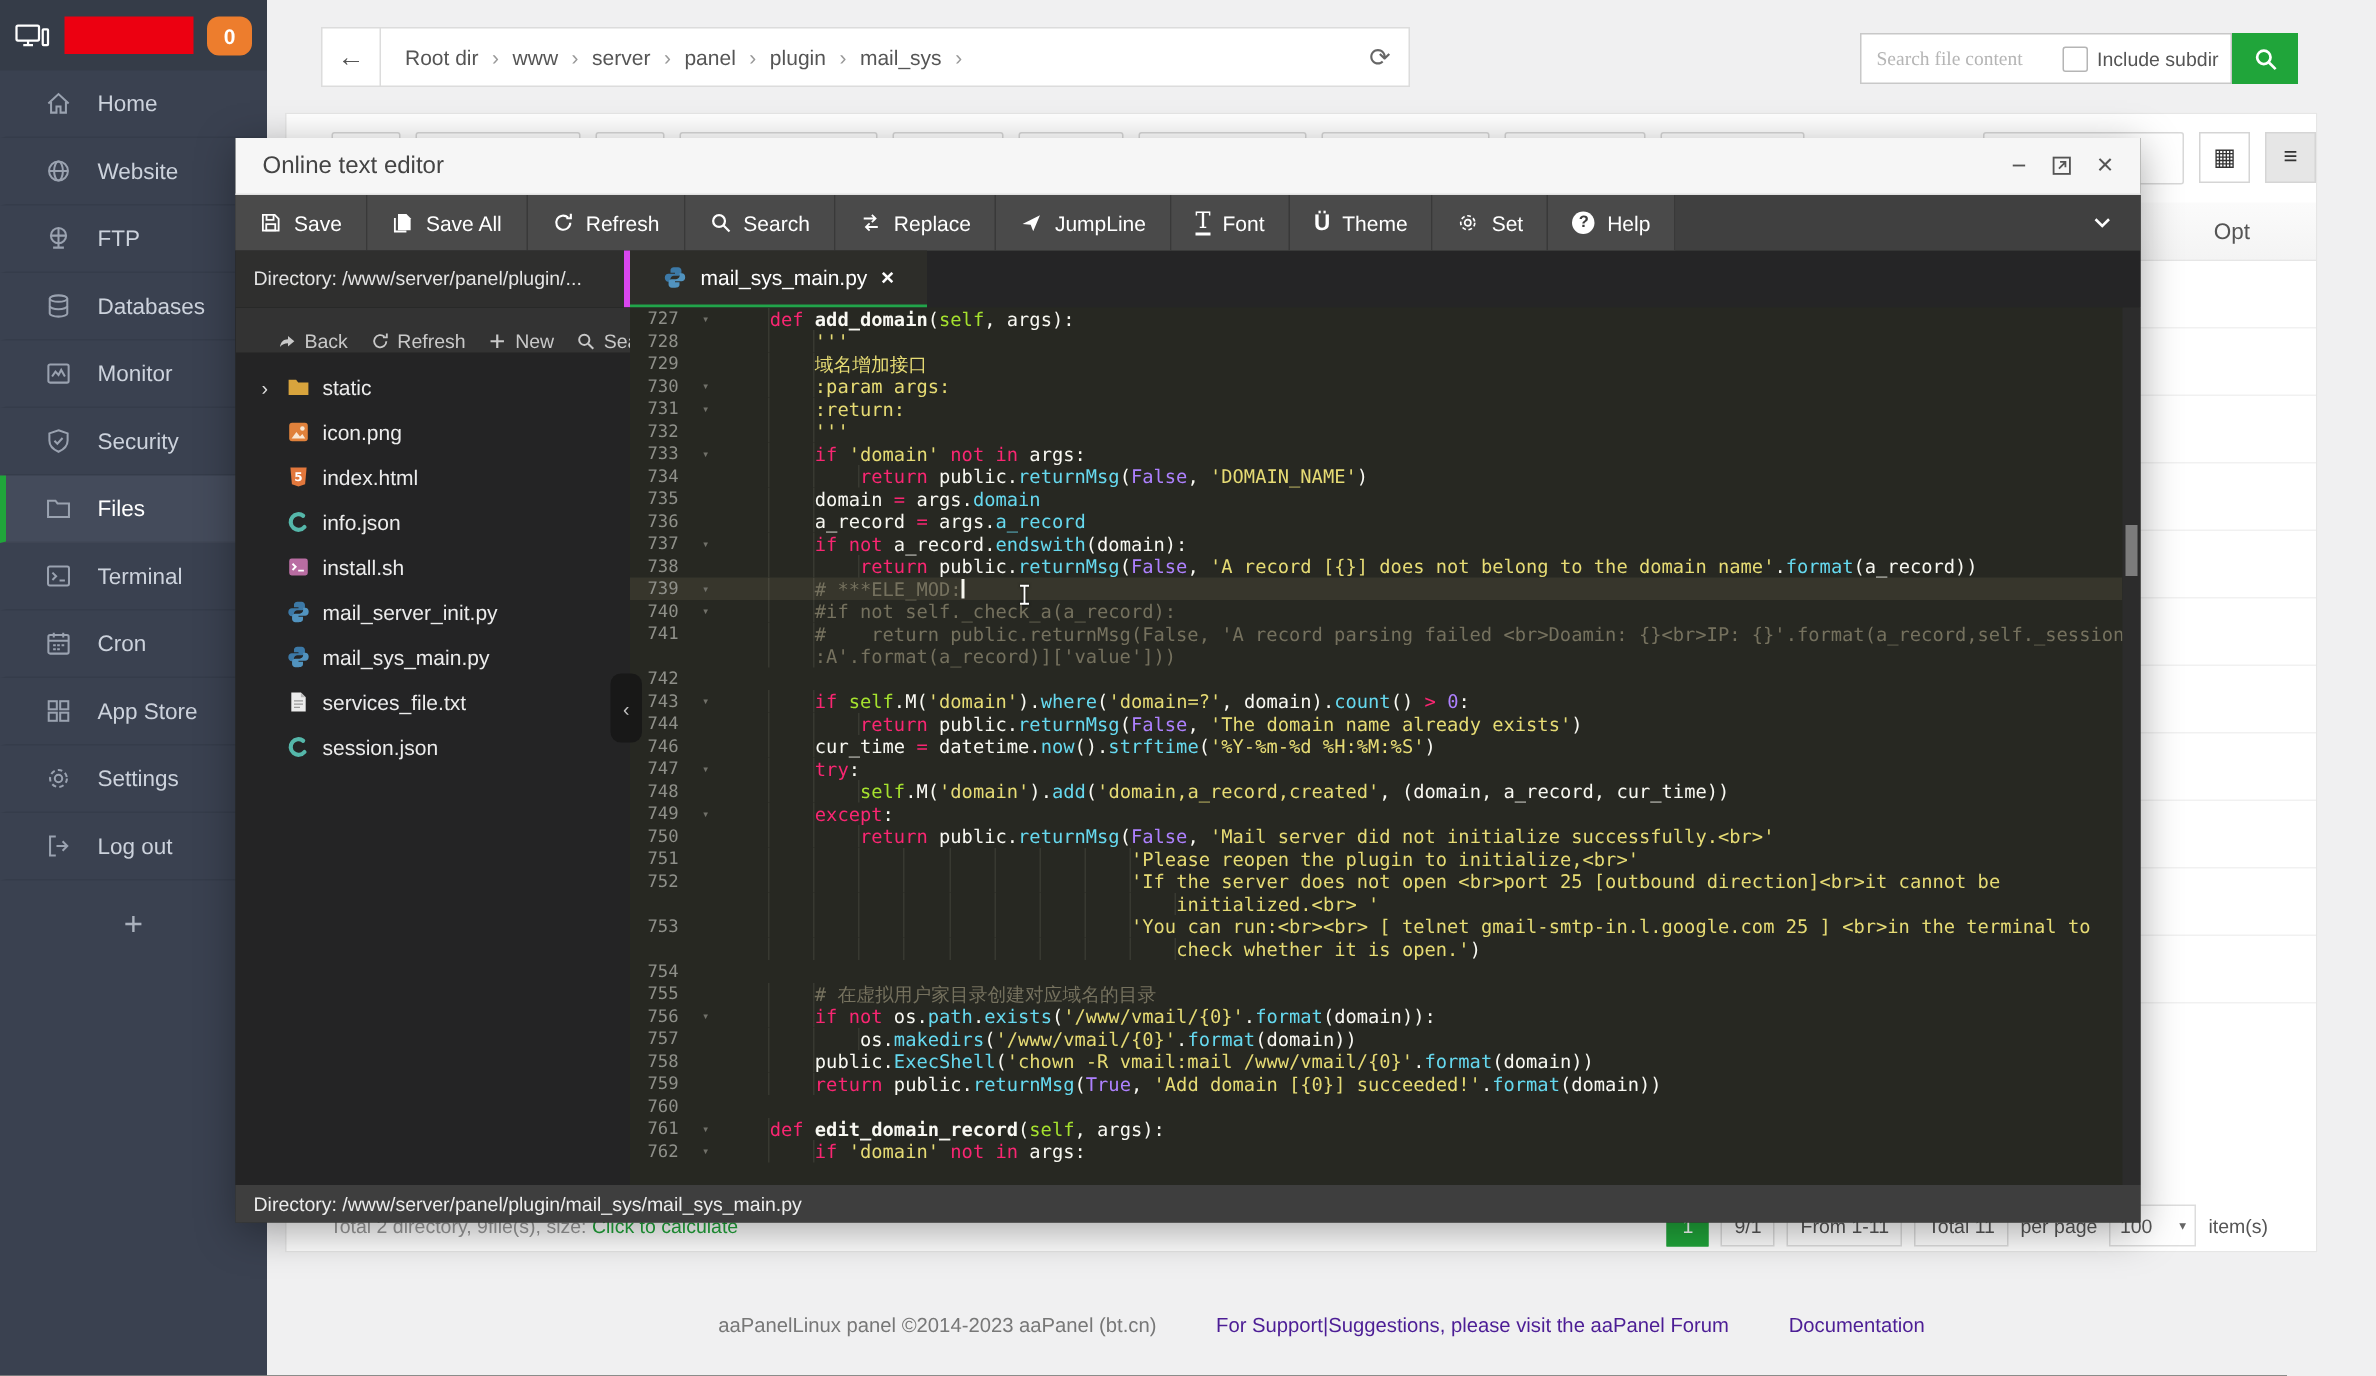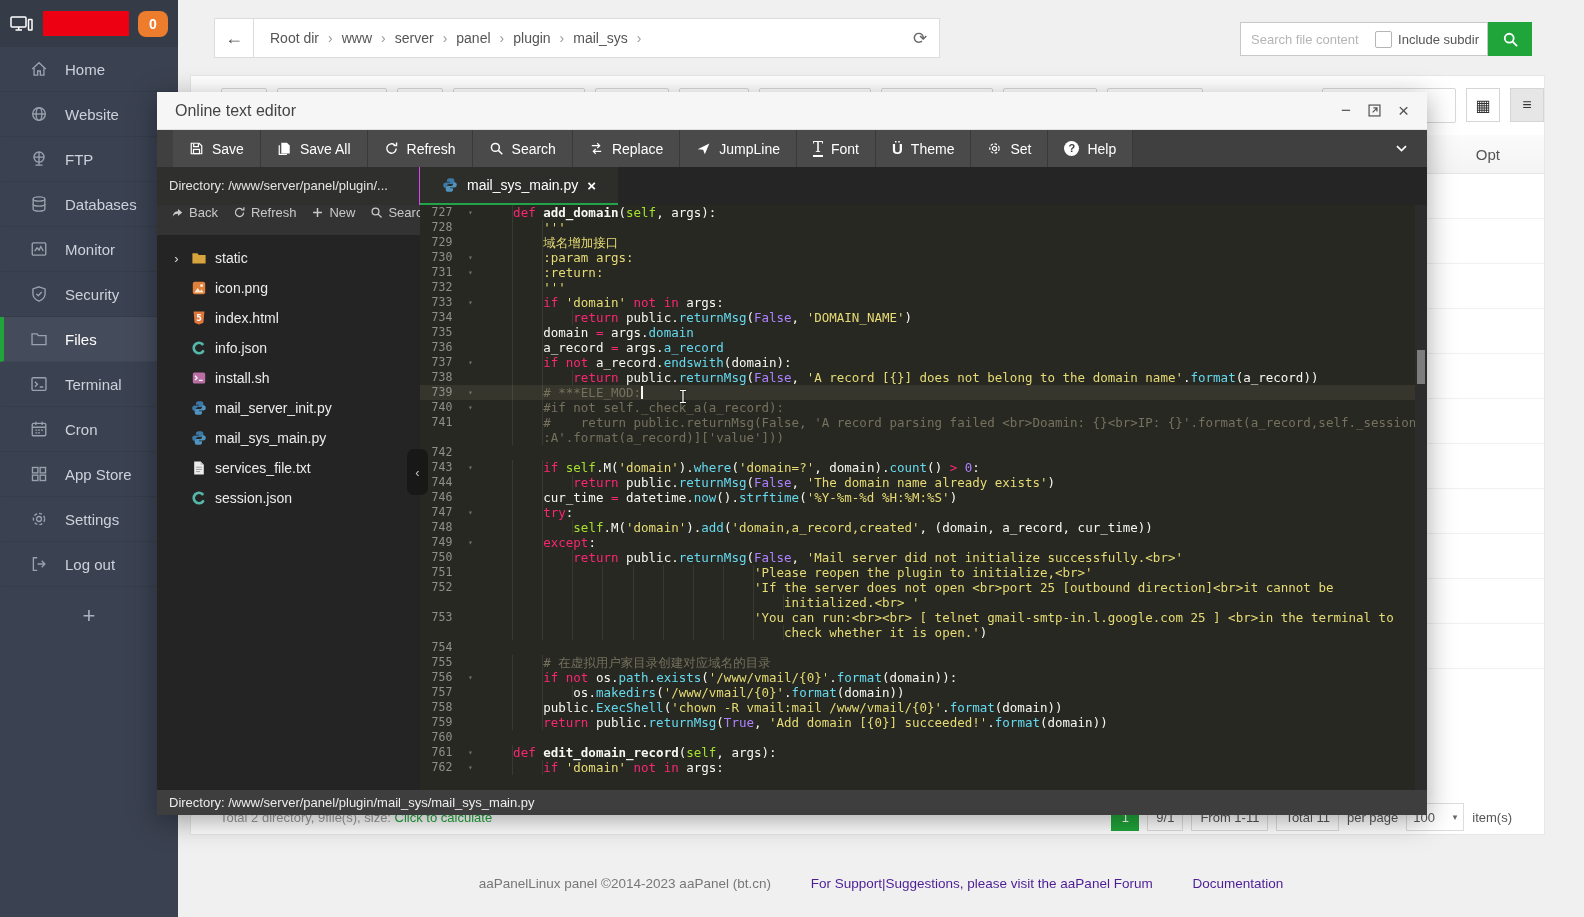--- a/index.html
+++ b/index.html
@@ -27,21 +27,21 @@
   #breadcrumb{width:686px;height:40px;background:#fff;border:1px solid #dcdcdc;border-left:none;display:flex;
       align-items:center;padding:0 0 0 16px;box-sizing:border-box;font-size:14px;color:#555}
   .crumb{cursor:pointer}
   .crumb-sep{color:#999;margin:0 9px;font-size:14px}
   #bc-refresh{margin-left:auto;width:38px;height:38px;display:flex;align-items:center;justify-content:center;
       color:#666;font-size:17px;cursor:pointer}
   #search-wrap{position:absolute;left:1240px;top:22px;height:34px;display:flex;z-index:2}
   #search-box{width:248px;height:34px;background:#fff;border:1px solid #c8c8c8;box-sizing:border-box;
       display:flex;align-items:center;padding:0 8px}
   #search-input{border:none;outline:none;width:110px;font-size:13px;color:#333;
-      font-family:Liberation Sans, sans-serif}
+      font-family:Liberation Serif, serif}
   #search-input::placeholder{color:#b5b5b5}
   #subdir-box{display:flex;align-items:center;gap:6px;margin-left:auto;color:#555;font-size:13px}
   #subdir-cb{width:15px;height:15px;border:1px solid #b5b5b5;background:#fff;border-radius:2px}
   #search-btn{width:44px;height:34px;background:#20a53a;display:flex;align-items:center;justify-content:center;
       cursor:pointer}
   #search-btn .ic{width:17px;height:17px;color:#fff}
 
   
   #file-panel{position:absolute;left:190px;top:75px;width:1355px;height:760px;background:#fff;
       border:1px solid #e6e6e6;box-sizing:border-box;z-index:1}
@@ -89,29 +89,29 @@
   .tbtn .ic{width:15px;height:15px;color:#fff}
   .tbtn .tglyph{font-size:15px;line-height:1;color:#fff}
   .tbtn .font-t{font-family:"DejaVu Serif",serif;font-size:15px;border-bottom:2px solid #fff;line-height:1.05}
   .tbtn .help-c{width:15px;height:15px;border-radius:50%;background:#fff;color:#3c3c3c;font-size:11px;
       font-weight:bold;text-align:center;line-height:15px}
   #tb-fill{flex:1;background:#404040;display:flex;align-items:center;justify-content:flex-end;padding-right:18px}
   #tb-fill .ic{width:15px;height:15px}
 
   #m-tabbar{height:38px;background:#252526;display:flex}
   #dir-cell{width:263px;background:#2f2f2e;color:#e4e4e4;font-size:13px;line-height:38px;padding-left:12px;
-      box-sizing:border-box;border-right:1px solid #d946ef;white-space:nowrap;overflow:hidden}
+      box-sizing:border-box;border-right:4px solid #d946ef;white-space:nowrap;overflow:hidden}
   #file-tab{width:198px;background:#2d2d29;border-bottom:2px solid #21a44a;box-sizing:border-box;display:flex;
       align-items:center;justify-content:center;gap:9px;color:#fff;font-size:14px;cursor:pointer}
   #file-tab .ic{width:16px;height:16px}
   #tab-close{font-weight:bold;font-size:15px;cursor:pointer}
 
   #m-body{display:flex;height:585px;position:relative}
   #tree{width:263px;background:#242425;flex:none;overflow:hidden}
-  #tree-bar{height:30px;background:#333;display:flex;align-items:flex-start;gap:15px;padding-left:14px;
+  #tree-bar{height:30px;background:#333;display:flex;align-items:flex-end;gap:15px;padding-left:28px;
       color:#c9c9c9;font-size:13px}
   .tree-tool{display:flex;align-items:center;gap:5px;cursor:pointer}
   .tree-tool .ic{width:13px;height:13px;color:#c9c9c9}
   #tree-items{padding-top:8px}
   .titem{height:30px;display:flex;align-items:center;padding-left:13px;gap:8px;color:#ececec;font-size:14px;
       cursor:pointer}
   .titem .arrow{width:13px;color:#ddd;font-size:13px;text-align:center}
   .titem .ic{width:16px;height:16px}
 
   #editor{flex:1;background:#272822;overflow:hidden;position:relative;
@@ -392,21 +392,21 @@
             <g fill="none" stroke="#555" stroke-width="1.3">
         <rect x="2.2" y="2.2" width="11.6" height="11.6"></rect>
               <path d="M6 10l4.6-4.6M6.8 5.2h3.8V9"></path>
             </g>
           </svg>
         </span>
       <span id="m-close">×</span>
     </span>
   </div>
   <div id="m-toolbar">
-    <span id="tb-btns" style="display: flex; margin-left: 16px;">
+    <span id="tb-btns" style="display: flex;">
         <div class="tbtn">
           <span class="ic">
             <svg viewBox="0 0 16 16" width="100%" height="100%">
               <g fill="none" stroke="#fff" stroke-width="1.3">
                 <path d="M2.4 2.4h8.4l2.8 2.8v8.4H2.4z"></path>
                 <path d="M5 2.6v3.4h5V2.6"></path>
                 <rect x="4.8" y="9" width="6.4" height="4.4"></rect>
               </g>
             </svg>
           </span>

